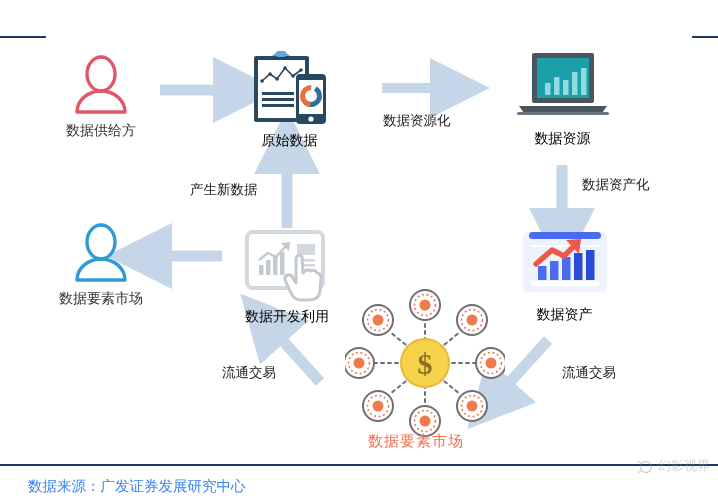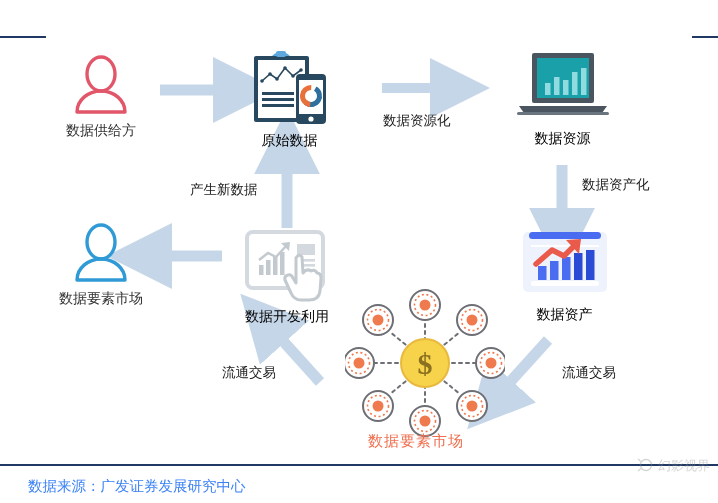--- a/index.html
+++ b/index.html
@@ -66,21 +66,21 @@
     top: 477px;
     font-size: 14.5px;
     color: #3b82f6;
     white-space: nowrap;
   }
   #watermark {
     position: absolute;
     right: 8px;
     top: 457px;
     display: flex;
-    align-items: flex-start;
+    align-items: flex-end;
     gap: 3px;
     opacity: 0.38;
   }
   #watermark .wm-text {
     font-family: "Liberation Sans", "DejaVu Sans", sans-serif;
     font-size: 13px;
     color: #8d8d8d;
     white-space: nowrap;
   }
 

